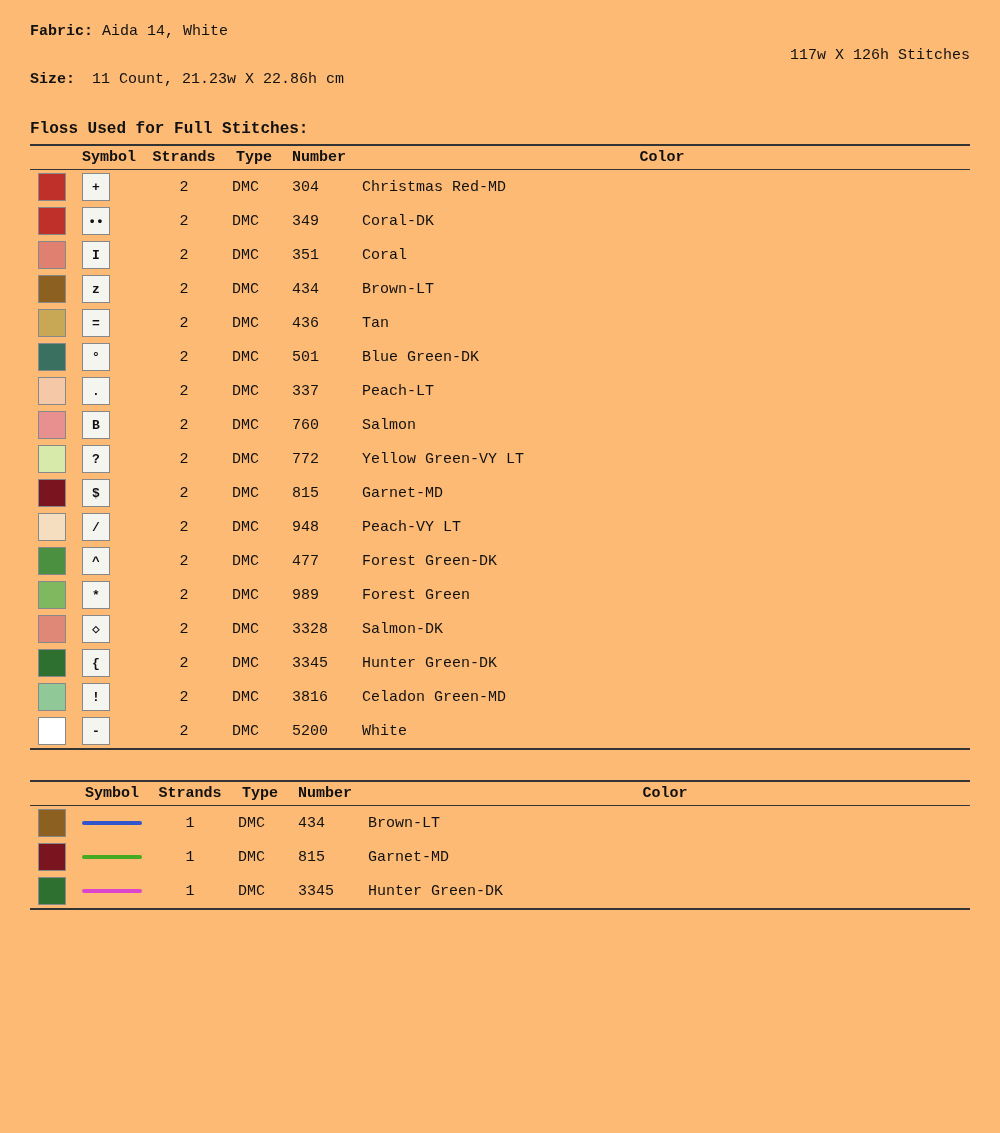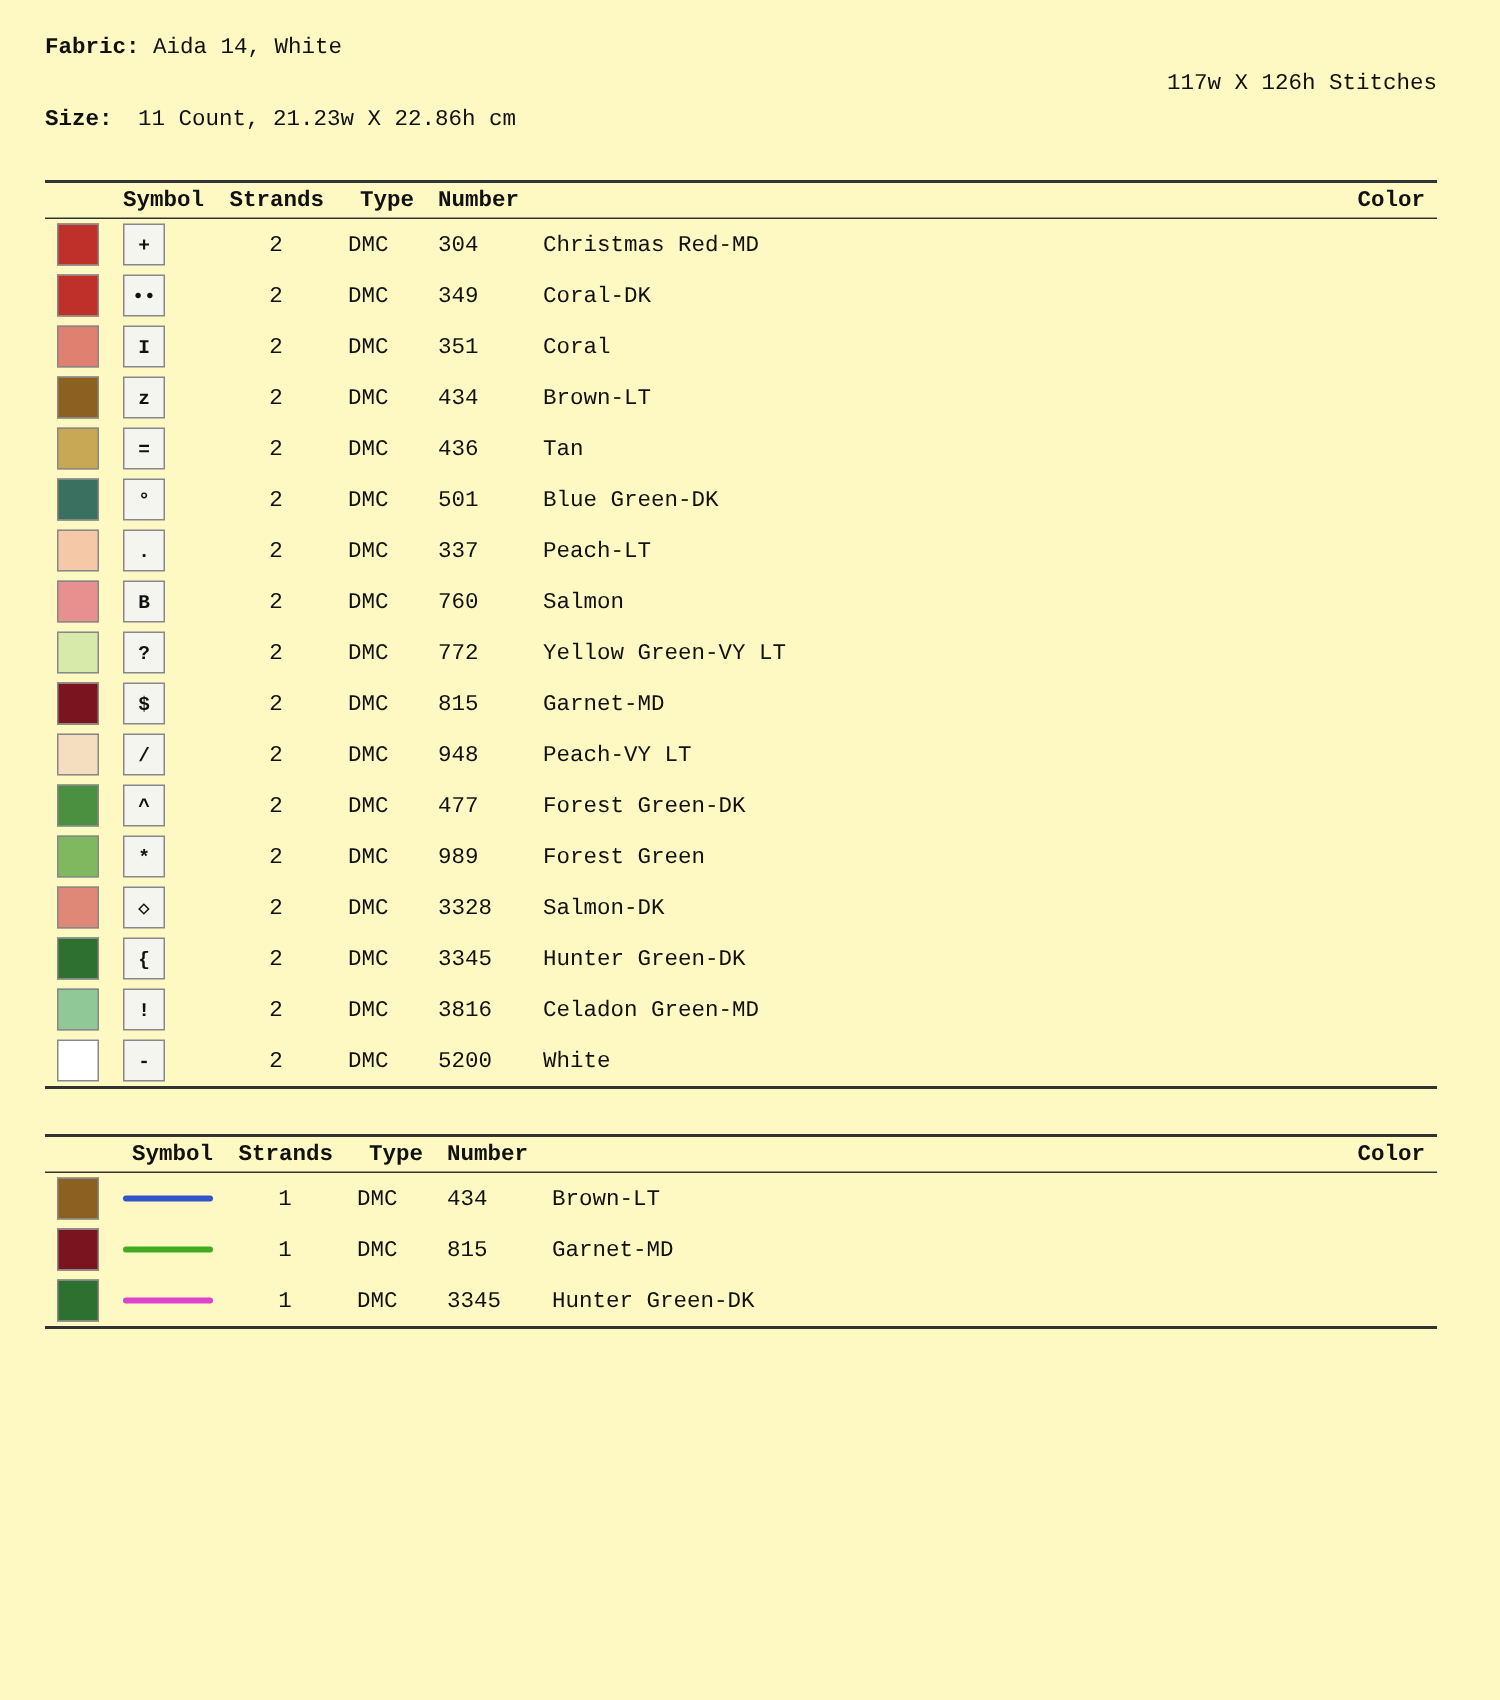--- a/index.html
+++ b/index.html
@@ -5,23 +5,23 @@
     * { box-sizing: border-box; margin: 0; padding: 0; }
     body {
       background: #e8e8e8;
       font-family: 'Courier New', Courier, monospace;
       font-size: 15px;
       color: #111;
       width: 1000px;
       min-height: 1133px;
     }
     .page {
-      background: #fef9c3;
+      background: #fdba74;
       margin: 0;
-      padding: 20px 42px 30px 30px;
+      padding: 20px 30px 30px 30px;
       min-height: 1133px;
     }
     .header {
       margin-bottom: 28px;
       line-height: 1.6;
     }
     .header .label {
       font-weight: bold;
     }
     .section-title {
@@ -36,21 +36,21 @@
     }
     .floss-table thead tr {
       border-top: 2px solid #333;
       border-bottom: 1px solid #333;
     }
     .floss-table tbody tr:last-child {
       border-bottom: 2px solid #333;
     }
     .floss-table th {
       font-weight: bold;
-      text-align: right;
+      text-align: center;
       padding: 3px 8px;
       font-size: 15px;
     }
     .floss-table td {
       padding: 3px 8px;
       vertical-align: middle;
       font-size: 15px;
     }
     .color-swatch {
       display: inline-block;
@@ -113,20 +113,21 @@
     </div>
     <div style="margin-left: 100px; text-align: right;">
       <span>117w X 126h Stitches</span>
     </div>
     <div>
       <span class="label">Size:</span>
       <span style="margin-left: 8px;">11 Count,    21.23w X 22.86h cm</span>
     </div>
   </div>
 
+  <div class="section-title">Floss Used for Full Stitches:</div>
 
   <table class="floss-table">
     <thead>
       <tr>
         <th class="swatch-cell"></th>
         <th class="symbol-cell">Symbol</th>
         <th class="strands-cell">Strands</th>
         <th class="type-cell">Type</th>
         <th class="number-cell">Number</th>
         <th class="color-cell">Color</th>

